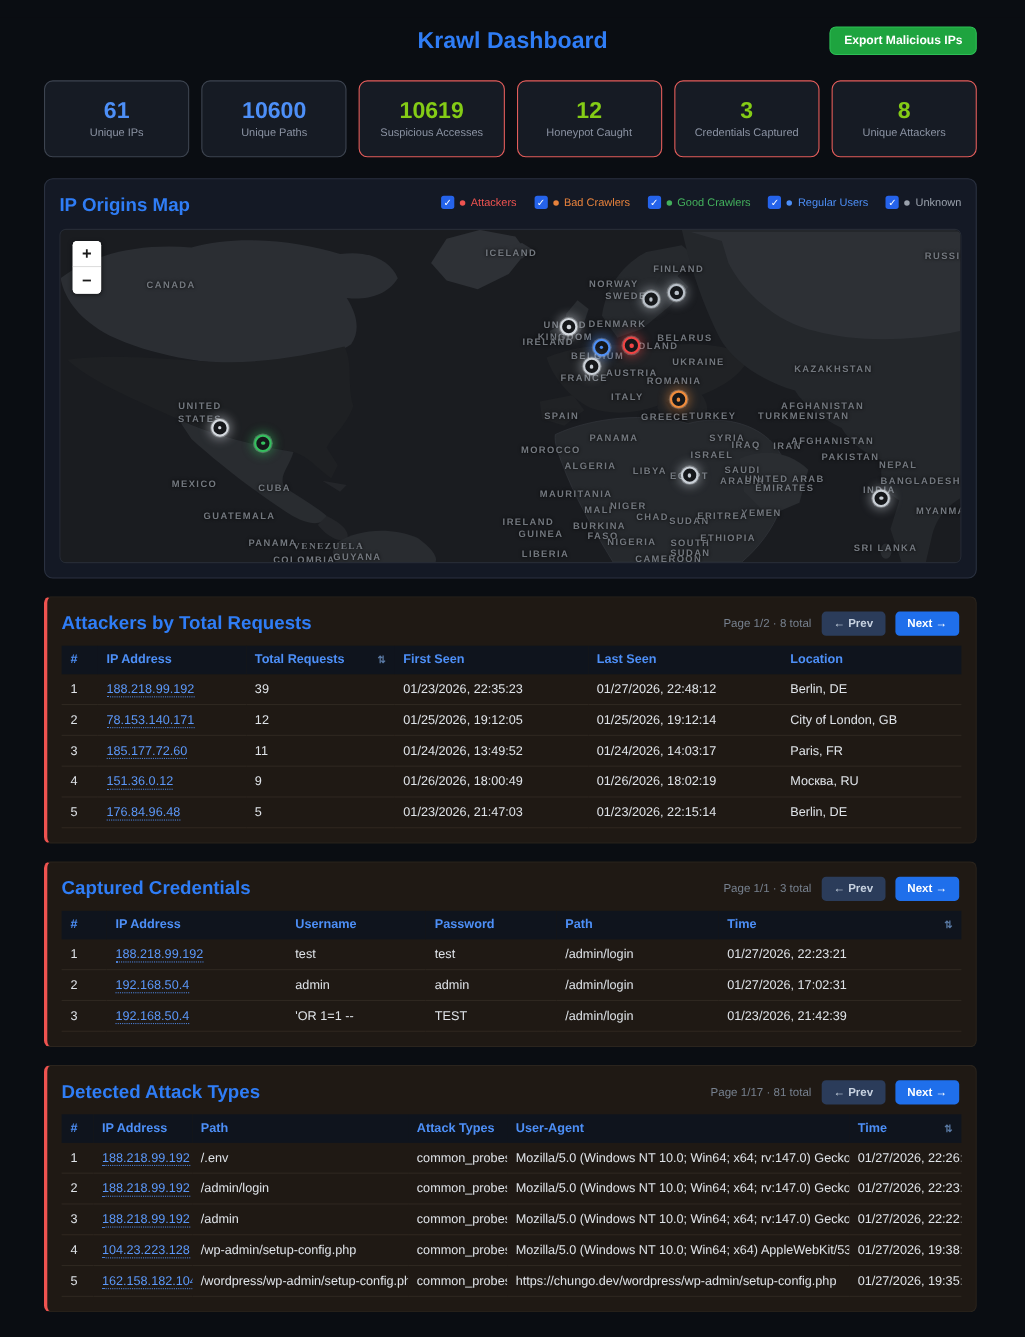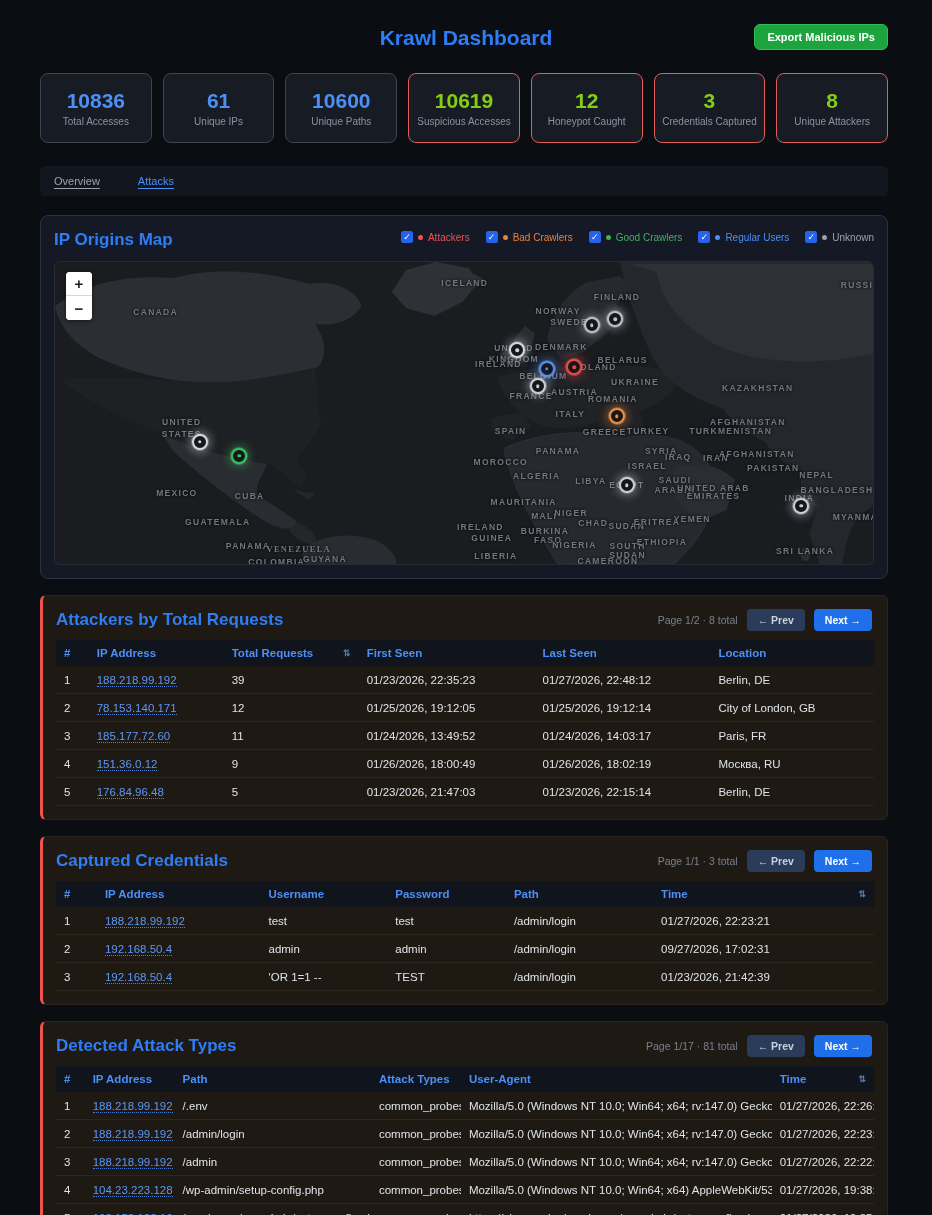--- a/index.html
+++ b/index.html
@@ -77,24 +77,20 @@
 
 <div class="page">
   <div class="topbar">
     <div class="app-title">Krawl Dashboard</div>
     <button class="export-btn">Export Malicious IPs</button>
   </div>
 
   <div class="content">
     <div class="stats" id="stats">
         <div class="stat-card">
-          <span class="stat-value">10836</span>
-          <span class="stat-label">Total Accesses</span>
-        </div>
-        <div class="stat-card">
           <span class="stat-value">61</span>
           <span class="stat-label">Unique IPs</span>
         </div>
         <div class="stat-card">
           <span class="stat-value">10600</span>
           <span class="stat-label">Unique Paths</span>
         </div>
         <div class="stat-card alert">
           <span class="stat-value">10619</span>
           <span class="stat-label">Suspicious Accesses</span>
@@ -106,24 +102,20 @@
         <div class="stat-card alert">
           <span class="stat-value">3</span>
           <span class="stat-label">Credentials Captured</span>
         </div>
         <div class="stat-card alert">
           <span class="stat-value">8</span>
           <span class="stat-label">Unique Attackers</span>
         </div>
       </div>
 
-    <div class="tabstrip" id="tabs">
-        <span class="tab">Overview</span>
-        <span class="tab active">Attacks</span>
-      </div>
 
     <div class="panel">
       <div class="panel-head">
         <span class="panel-title">IP Origins Map</span>
         <div class="legend" id="legend">
             <label class="legend-item">
               <span class="cbox">✓</span>
               <span class="ldot" style="background: rgb(239, 83, 80);"></span>
               <span style="color: rgb(239, 83, 80);">Attackers</span>
             </label>
@@ -369,21 +361,21 @@
               <td>test</td>
               <td>/admin/login</td>
               <td>01/27/2026, 22:23:21</td>
             </tr>
             <tr>
               <td>2</td>
               <td><span class="iplink">192.168.50.4</span></td>
               <td>admin</td>
               <td>admin</td>
               <td>/admin/login</td>
-              <td>09/27/2026, 17:02:31</td>
+              <td>01/27/2026, 17:02:31</td>
             </tr>
             <tr>
               <td>3</td>
               <td><span class="iplink">192.168.50.4</span></td>
               <td>'OR 1=1 --</td>
               <td>TEST</td>
               <td>/admin/login</td>
               <td>01/23/2026, 21:42:39</td>
             </tr>
           </tbody>

